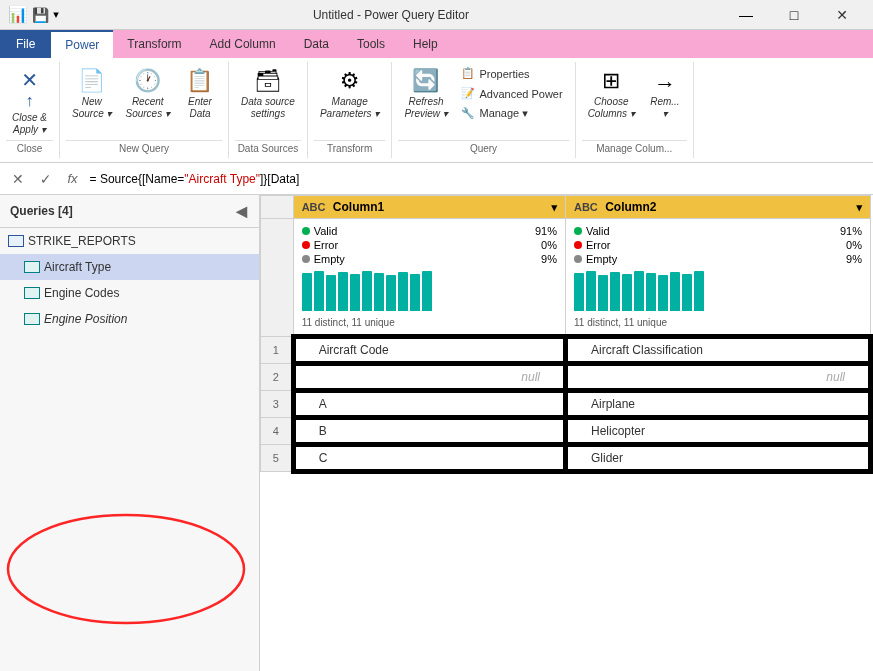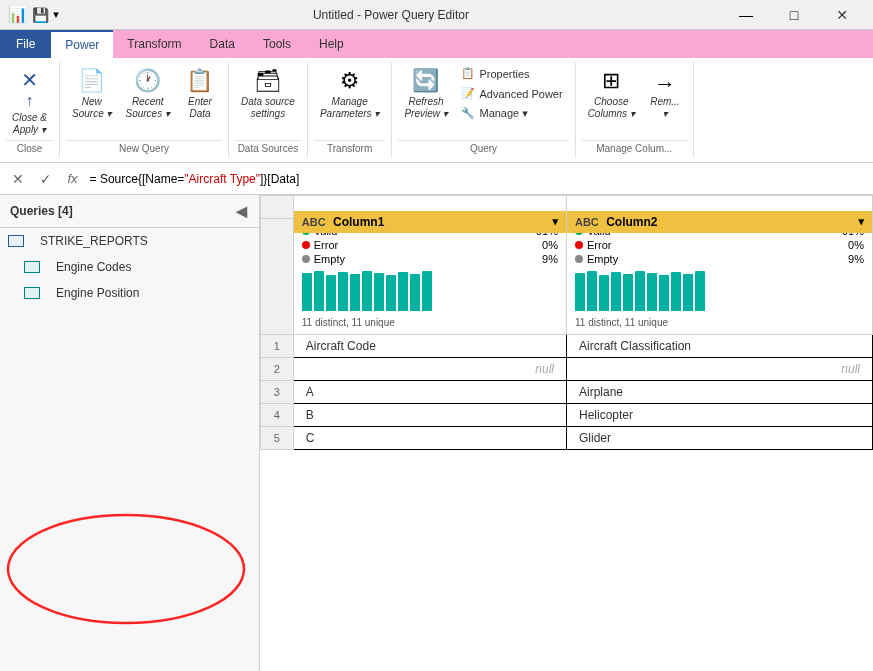--- a/index.html
+++ b/index.html
@@ -152,21 +152,21 @@
       font-size: 12px;
       font-weight: 600;
       color: #333;
       border-bottom: 1px solid #d0d0d0;
     }
     .sidebar-item {
       display: flex;
       align-items: center;
       padding: 6px 21px 6px 16px;
       cursor: pointer;
-      gap: 16px;
+      gap: 4px;
       font-size: 12px;
       color: #333;
     }
     .sidebar-item.active { background: #ccd6f0; }
     .sidebar-item.parent { padding-left: 8px; font-size: 12px; font-weight: 500; }
 
     
     .data-area {
       flex: 1;
       overflow: auto;
@@ -177,21 +177,21 @@
       border-collapse: collapse;
       table-layout: fixed;
     }
     .col-header {
       background: #f0c040;
       border: 1px solid #d0d0d0;
       padding: 4px 8px;
       font-size: 12px;
       font-weight: 600;
       position: sticky;
-      top: 15px;
+      top: 0;
       z-index: 10;
     }
     .col-header-inner {
       display: flex;
       align-items: center;
       justify-content: space-between;
     }
     .col-header-type { font-size: 11px; color: #444; margin-right: 4px; }
     .col-header-dropdown { cursor: pointer; font-size: 11px; }
 
@@ -212,22 +212,22 @@
     .row-num-cell {
       width: 30px;
       background: #f0f0f0;
       border: 1px solid #d0d0d0;
       text-align: center;
       font-size: 11px;
       color: #666;
       padding: 4px 2px;
     }
     .data-cell {
-      border: 1px solid #000000;
-      padding: 4px 12px;
+      border: 5px solid #000000;
+      padding: 4px 23px;
       font-size: 12px;
       color: #333;
     }
     .data-cell-null { color: #aaa; font-style: italic; text-align: right; }
 
     
     .row-num-header {
       width: 30px;
       background: #f0f0f0;
       border: 1px solid #d0d0d0;
@@ -258,20 +258,21 @@
     <div class="title-btn">—</div>
     <div class="title-btn">□</div>
     <div class="title-btn" style="color:#333;">✕</div>
   </div>
 </div>
 
 <div class="ribbon-tabs">
   <div class="ribbon-tab active-file">File</div>
   <div class="ribbon-tab active">Power</div>
   <div class="ribbon-tab">Transform</div>
+  <div class="ribbon-tab">Add Column</div>
   <div class="ribbon-tab">Data</div>
   <div class="ribbon-tab">Tools</div>
   <div class="ribbon-tab">Help</div>
 </div>
 
 <div class="ribbon-bar">
 
   <div class="ribbon-group">
     <div class="ribbon-group-content">
       <div class="ribbon-btn">
@@ -378,27 +379,31 @@
     <div class="sidebar-header">
       <span>Queries [4]</span>
       <span class="collapse-btn">◀</span>
     </div>
 
     <div class="sidebar-item parent">
       <span style="display:inline-block;width:16px;height:12px;border:1.5px solid #2b579a;background:#e8f0fe;font-size:0;"></span>
       <span>STRIKE_REPORTS</span>
     </div>
 
+    <div class="sidebar-item active" style="padding-left:24px;">
+      <span style="display:inline-block;width:16px;height:12px;border:1.5px solid #008080;background:#e0f2f2;font-size:0;"></span>
+      <span>Aircraft Type</span>
+    </div>
 
     <div class="sidebar-item" style="padding-left:24px;">
       <span style="display:inline-block;width:16px;height:12px;border:1.5px solid #008080;background:#e0f2f2;font-size:0;"></span>
       <span>Engine Codes</span>
     </div>
 
-    <div class="sidebar-item" style="padding-left:24px;">
+    <div class="sidebar-item" style="padding-left:24px;font-style:italic;">
       <span style="display:inline-block;width:16px;height:12px;border:1.5px solid #008080;background:#e0f2f2;font-size:0;"></span>
       <span>Engine Position</span>
     </div>
 
     <svg style="position:absolute;left:4px;top:316px;width:248px;height:120px;pointer-events:none;z-index:50;">
       <ellipse cx="122" cy="58" rx="118" ry="54" fill="none" stroke="red" stroke-width="2.5" opacity="0.85"></ellipse>
     </svg>
 
   </div>
 

